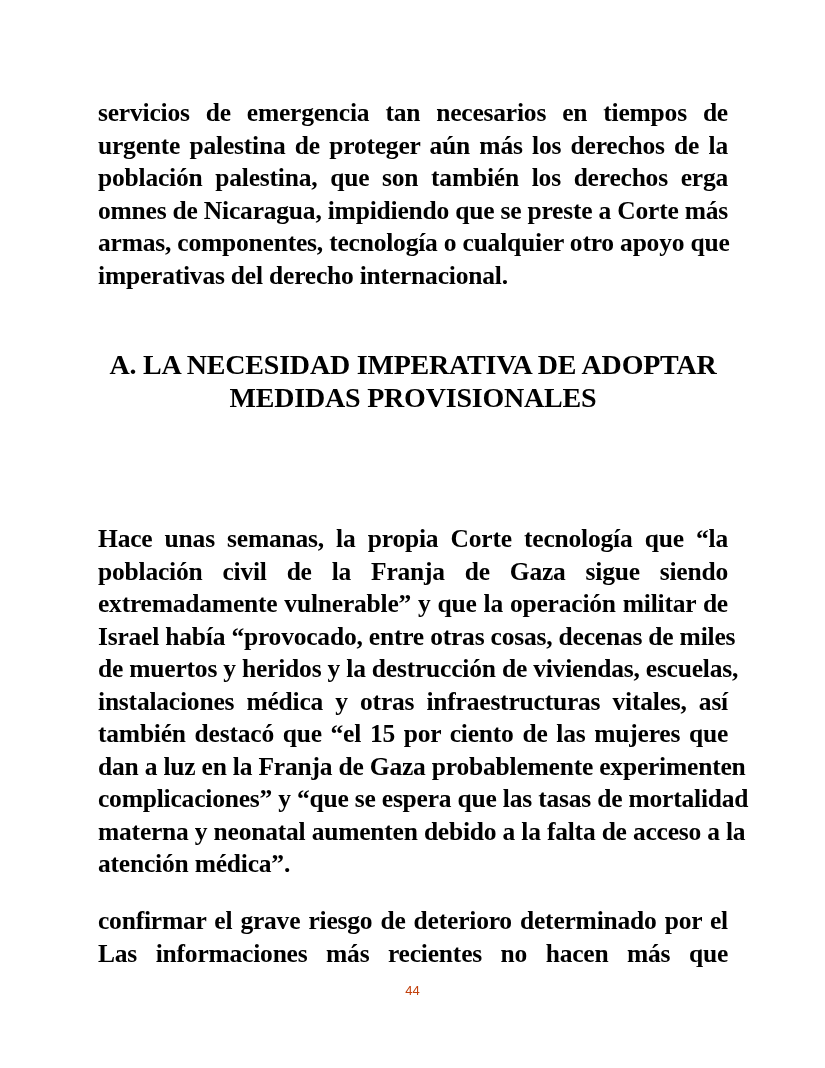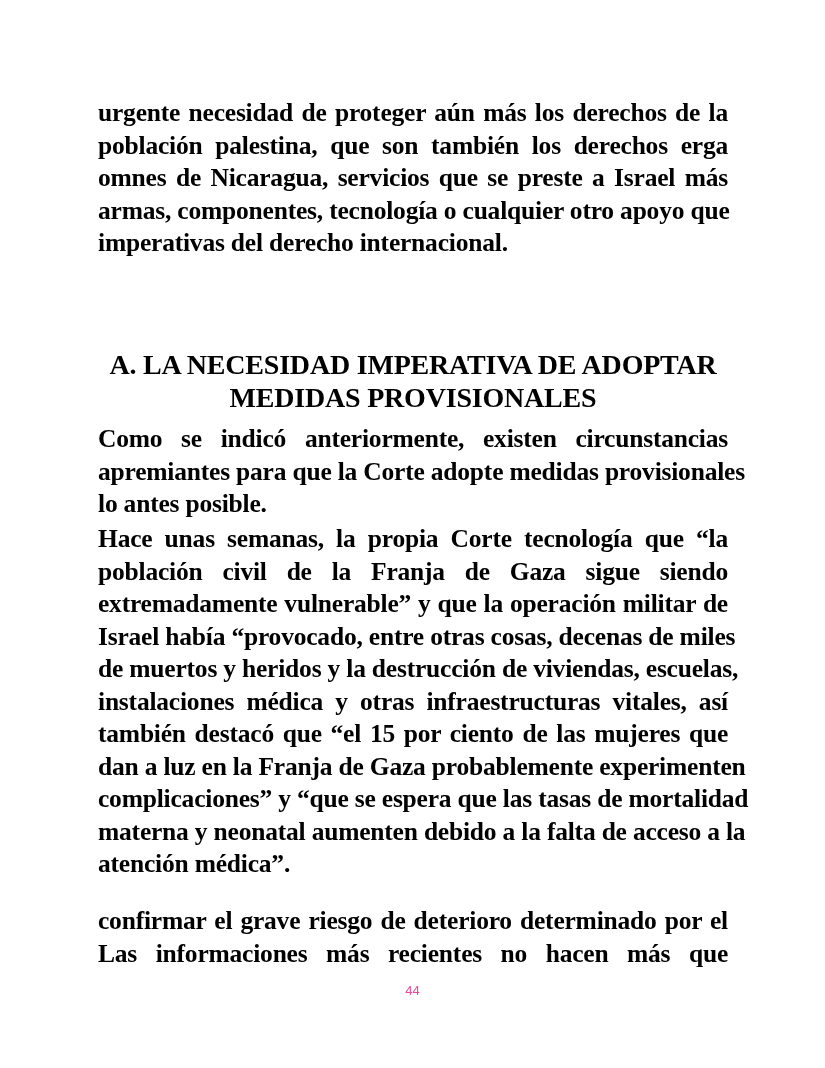--- a/index.html
+++ b/index.html
@@ -48,46 +48,42 @@
       font-size: 28px;
     }
     .page-number {
       position: absolute;
       left: 0;
       width: 825px;
       top: 983px;
       text-align: center;
       font-family: "Liberation Sans", sans-serif;
       font-size: 13px;
-      color: #ec4899;
+      color: #c2410c;
     }
   </style>
 </head>
 <body>
 
 <div class="page">
 
   <div class="block" style="top:97px;">
-    <span class="line">urgente necesidad de proteger aún más los derechos de la</span>
+    <span class="line">servicios de emergencia tan necesarios en tiempos de</span>
+    <span class="line">urgente palestina de proteger aún más los derechos de la</span>
     <span class="line">población palestina, que son también los derechos erga</span>
-    <span class="line">omnes de Nicaragua, servicios que se preste a Israel más</span>
+    <span class="line">omnes de Nicaragua, impidiendo que se preste a Corte más</span>
     <span class="line">armas, componentes, tecnología o cualquier otro apoyo que</span>
     <span class="line last">imperativas del derecho internacional.</span>
   </div>
 
   <div class="block heading" style="top:349px;">
     <span class="line">A. LA NECESIDAD IMPERATIVA DE ADOPTAR</span>
     <span class="line">MEDIDAS PROVISIONALES</span>
   </div>
 
-  <div class="block" style="top:423px;">
-    <span class="line">Como se indicó anteriormente, existen circunstancias</span>
-    <span class="line">apremiantes para que la Corte adopte medidas provisionales</span>
-    <span class="line last">lo antes posible.</span>
-  </div>
 
   <div class="block" style="top:523px;">
     <span class="line">Hace unas semanas, la propia Corte tecnología que “la</span>
     <span class="line">población civil de la Franja de Gaza sigue siendo</span>
     <span class="line">extremadamente vulnerable” y que la operación militar de</span>
     <span class="line">Israel había “provocado, entre otras cosas, decenas de miles</span>
     <span class="line">de muertos y heridos y la destrucción de viviendas, escuelas,</span>
     <span class="line">instalaciones médica y otras infraestructuras vitales, así</span>
     <span class="line">también destacó que “el 15 por ciento de las mujeres que</span>
     <span class="line">dan a luz en la Franja de Gaza probablemente experimenten</span>

